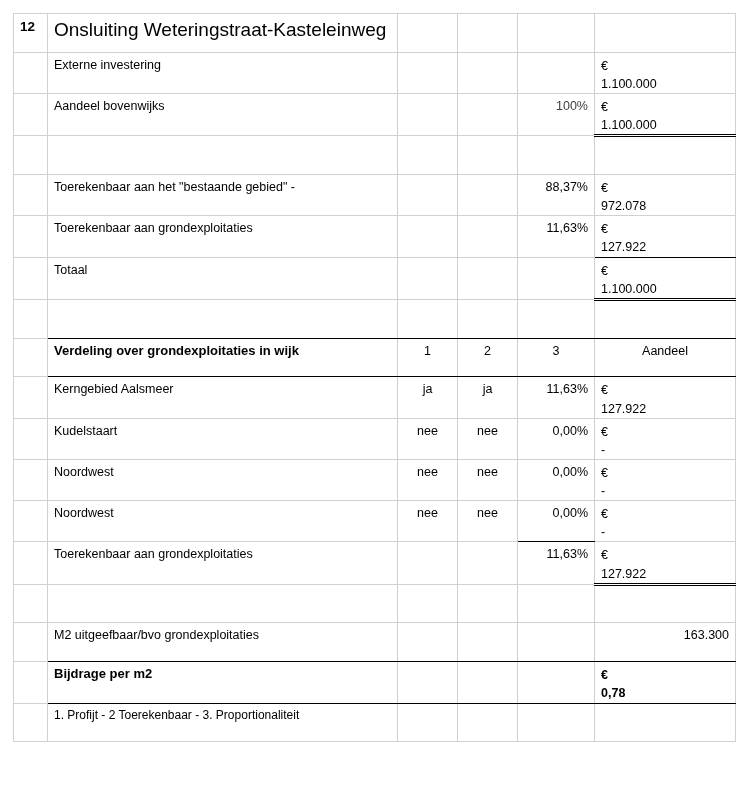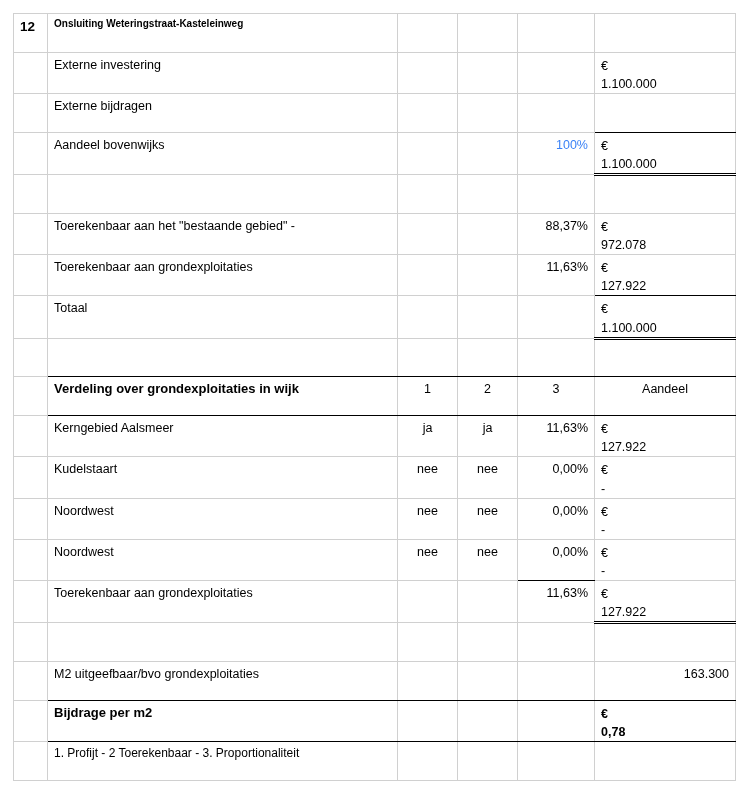--- a/index.html
+++ b/index.html
@@ -46,39 +46,39 @@
   col.c-label  { width: 350px; }
   col.c-one    { width: 60px; }
   col.c-two    { width: 60px; }
   col.c-three  { width: 77px; }
   col.c-amount { width: 141px; }
 
   
   .r      { text-align: right; }
   .c      { text-align: center; }
   .b      { font-weight: bold; }
-  .red    { color: #3b82f6; }
+  .red    { color: #404040; }
 
   
   .amt {
     line-height: 1.45;
     font-size: 12.5px;
   }
   .amt .sym { display: block; }
   .amt .val { display: block; }
 
   
   .top-rule    { border-top: 1.6px solid #000000 !important; }
   .bot-rule    { border-bottom: 1.6px solid #000000 !important; }
   .bot-double  { border-bottom: 3px double #000000 !important; }
 
   
   .idx { font-weight: bold; font-size: 13.5px; padding-right: 4px; }
 
-  .title-cell { font-weight: bold; font-size: 10px; }
+  .title-cell { font-weight: normal; font-size: 19px; }
   .hdr-cell   { font-weight: bold; font-size: 13px; }
   .foot-note  { font-size: 12px; }
 </style>
 </head>
 <body>
 
 <div id="sheet">
   <table class="grid">
     <colgroup>
       <col class="c-num">
@@ -104,28 +104,20 @@
         <td>Externe investering</td>
         <td></td>
         <td></td>
         <td></td>
         <td class="amt">
           <span class="sym">€</span>
           <span class="val">1.100.000</span>
         </td>
       </tr>
 
-      <tr>
-        <td></td>
-        <td>Externe bijdragen</td>
-        <td></td>
-        <td></td>
-        <td></td>
-        <td class="bot-rule"></td>
-      </tr>
 
       <tr>
         <td></td>
         <td>Aandeel bovenwijks</td>
         <td></td>
         <td></td>
         <td class="r red">100%</td>
         <td class="amt bot-double">
           <span class="sym">€</span>
           <span class="val">1.100.000</span>

